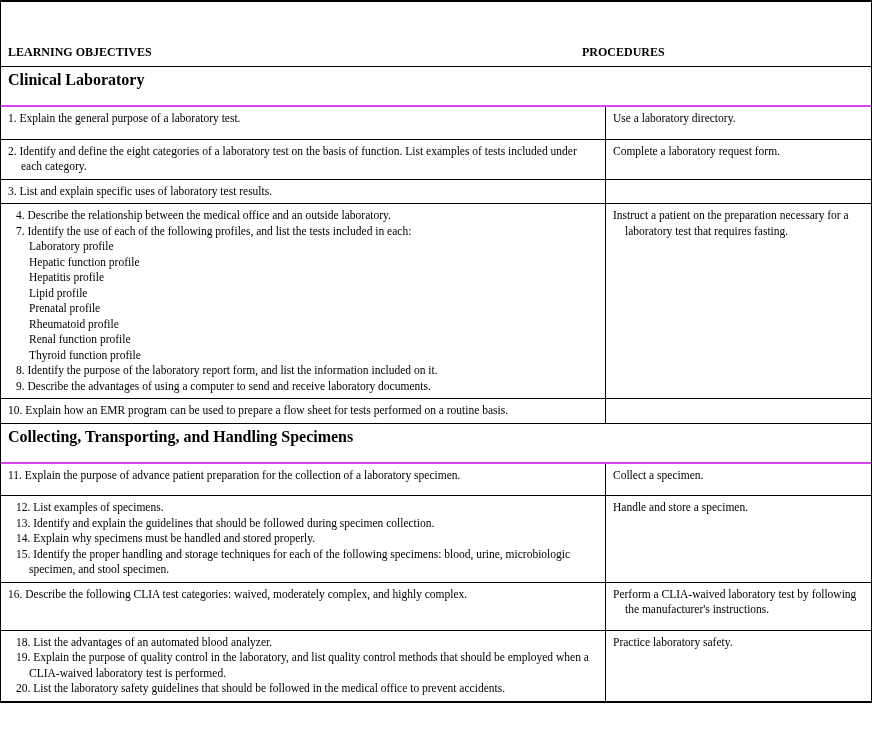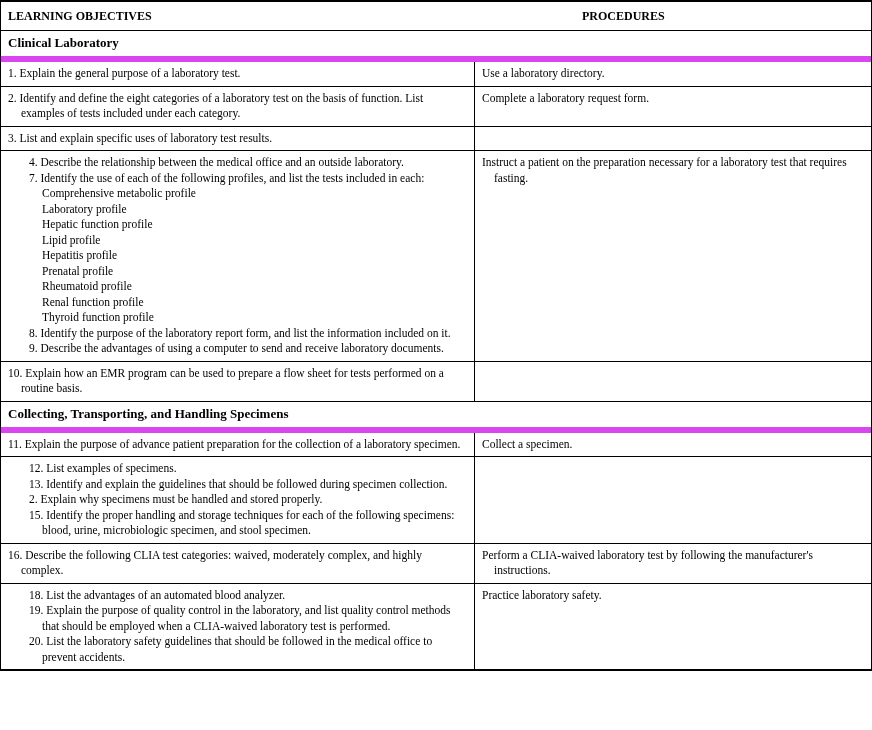--- a/index.html
+++ b/index.html
@@ -20,60 +20,61 @@
     border-top-width: 2px;
     border-bottom-width: 2px;
     background: #fff;
   }
   .header-row {
     display: flex;
     border-bottom: 1px solid #000;
     font-weight: bold;
     font-size: 12px;
     padding: 7px 0 6px 0;
+    margin-top: 36px;
   }
   .hcell-left {
     width: 574px;
     box-sizing: border-box;
     padding-left: 7px;
   }
   .hcell-right {
     flex: 1;
     padding-left: 7px;
   }
   .section-row {
-    border-bottom: 6px solid #d946ef;
+    border-bottom: 2px solid #d946ef;
     font-weight: bold;
-    font-size: 13px;
-    padding: 4px 6px 5px 7px;
+    font-size: 16px;
+    padding: 4px 6px 16px 7px;
   }
   .row {
     display: flex;
     border-bottom: 1px solid #000;
   }
   .row:last-child {
     border-bottom: none;
   }
   .cell-left {
-    width: 474px;
+    width: 605px;
     box-sizing: border-box;
     border-right: 1px solid #000;
     padding: 4px 8px 4px 7px;
   }
   .cell-right {
     flex: 1;
-    padding: 4px 6px 4px 7px;
+    padding: 4px 6px 12px 7px;
   }
   .item {
     padding-left: 13px;
     text-indent: -13px;
     line-height: 15.5px;
   }
   .indent-block {
-    margin-left: 21px;
+    margin-left: 8px;
   }
   .subitem {
     padding-left: 13px;
     line-height: 15.5px;
   }
   .proc {
     padding-left: 12px;
     text-indent: -12px;
     line-height: 15.5px;
   }
@@ -112,25 +113,24 @@
     <div class="cell-left">
       <div class="item">3. List and explain specific uses of laboratory test results.</div>
     </div>
   </div>
 
   <div class="row">
     <div class="cell-left">
       <div class="indent-block">
         <div class="item">4. Describe the relationship between the medical office and an outside laboratory.</div>
         <div class="item">7. Identify the use of each of the following profiles, and list the tests included in each:</div>
-        <div class="subitem">Comprehensive metabolic profile</div>
         <div class="subitem">Laboratory profile</div>
         <div class="subitem">Hepatic function profile</div>
+        <div class="subitem">Hepatitis profile</div>
         <div class="subitem">Lipid profile</div>
-        <div class="subitem">Hepatitis profile</div>
         <div class="subitem">Prenatal profile</div>
         <div class="subitem">Rheumatoid profile</div>
         <div class="subitem">Renal function profile</div>
         <div class="subitem">Thyroid function profile</div>
         <div class="item">8. Identify the purpose of the laboratory report form, and list the information included on it.</div>
         <div class="item">9. Describe the advantages of using a computer to send and receive laboratory documents.</div>
       </div>
     </div>
     <div class="cell-right">
       <div class="proc">Instruct a patient on the preparation necessary for a laboratory test that requires fasting.</div>
@@ -152,23 +152,26 @@
     <div class="cell-right">
       <div class="proc">Collect a specimen.</div>
     </div>
   </div>
 
   <div class="row">
     <div class="cell-left">
       <div class="indent-block">
         <div class="item">12. List examples of specimens.</div>
         <div class="item">13. Identify and explain the guidelines that should be followed during specimen collection.</div>
-        <div class="item">2. Explain why specimens must be handled and stored properly.</div>
+        <div class="item">14. Explain why specimens must be handled and stored properly.</div>
         <div class="item">15. Identify the proper handling and storage techniques for each of the following specimens: blood, urine, microbiologic specimen, and stool specimen.</div>
       </div>
+    </div>
+    <div class="cell-right">
+      <div class="proc">Handle and store a specimen.</div>
     </div>
   </div>
 
 
   <div class="row">
     <div class="cell-left">
       <div class="item">16. Describe the following CLIA test categories: waived, moderately complex, and highly complex.</div>
     </div>
     <div class="cell-right">
       <div class="proc">Perform a CLIA-waived laboratory test by following the manufacturer's instructions.</div>

